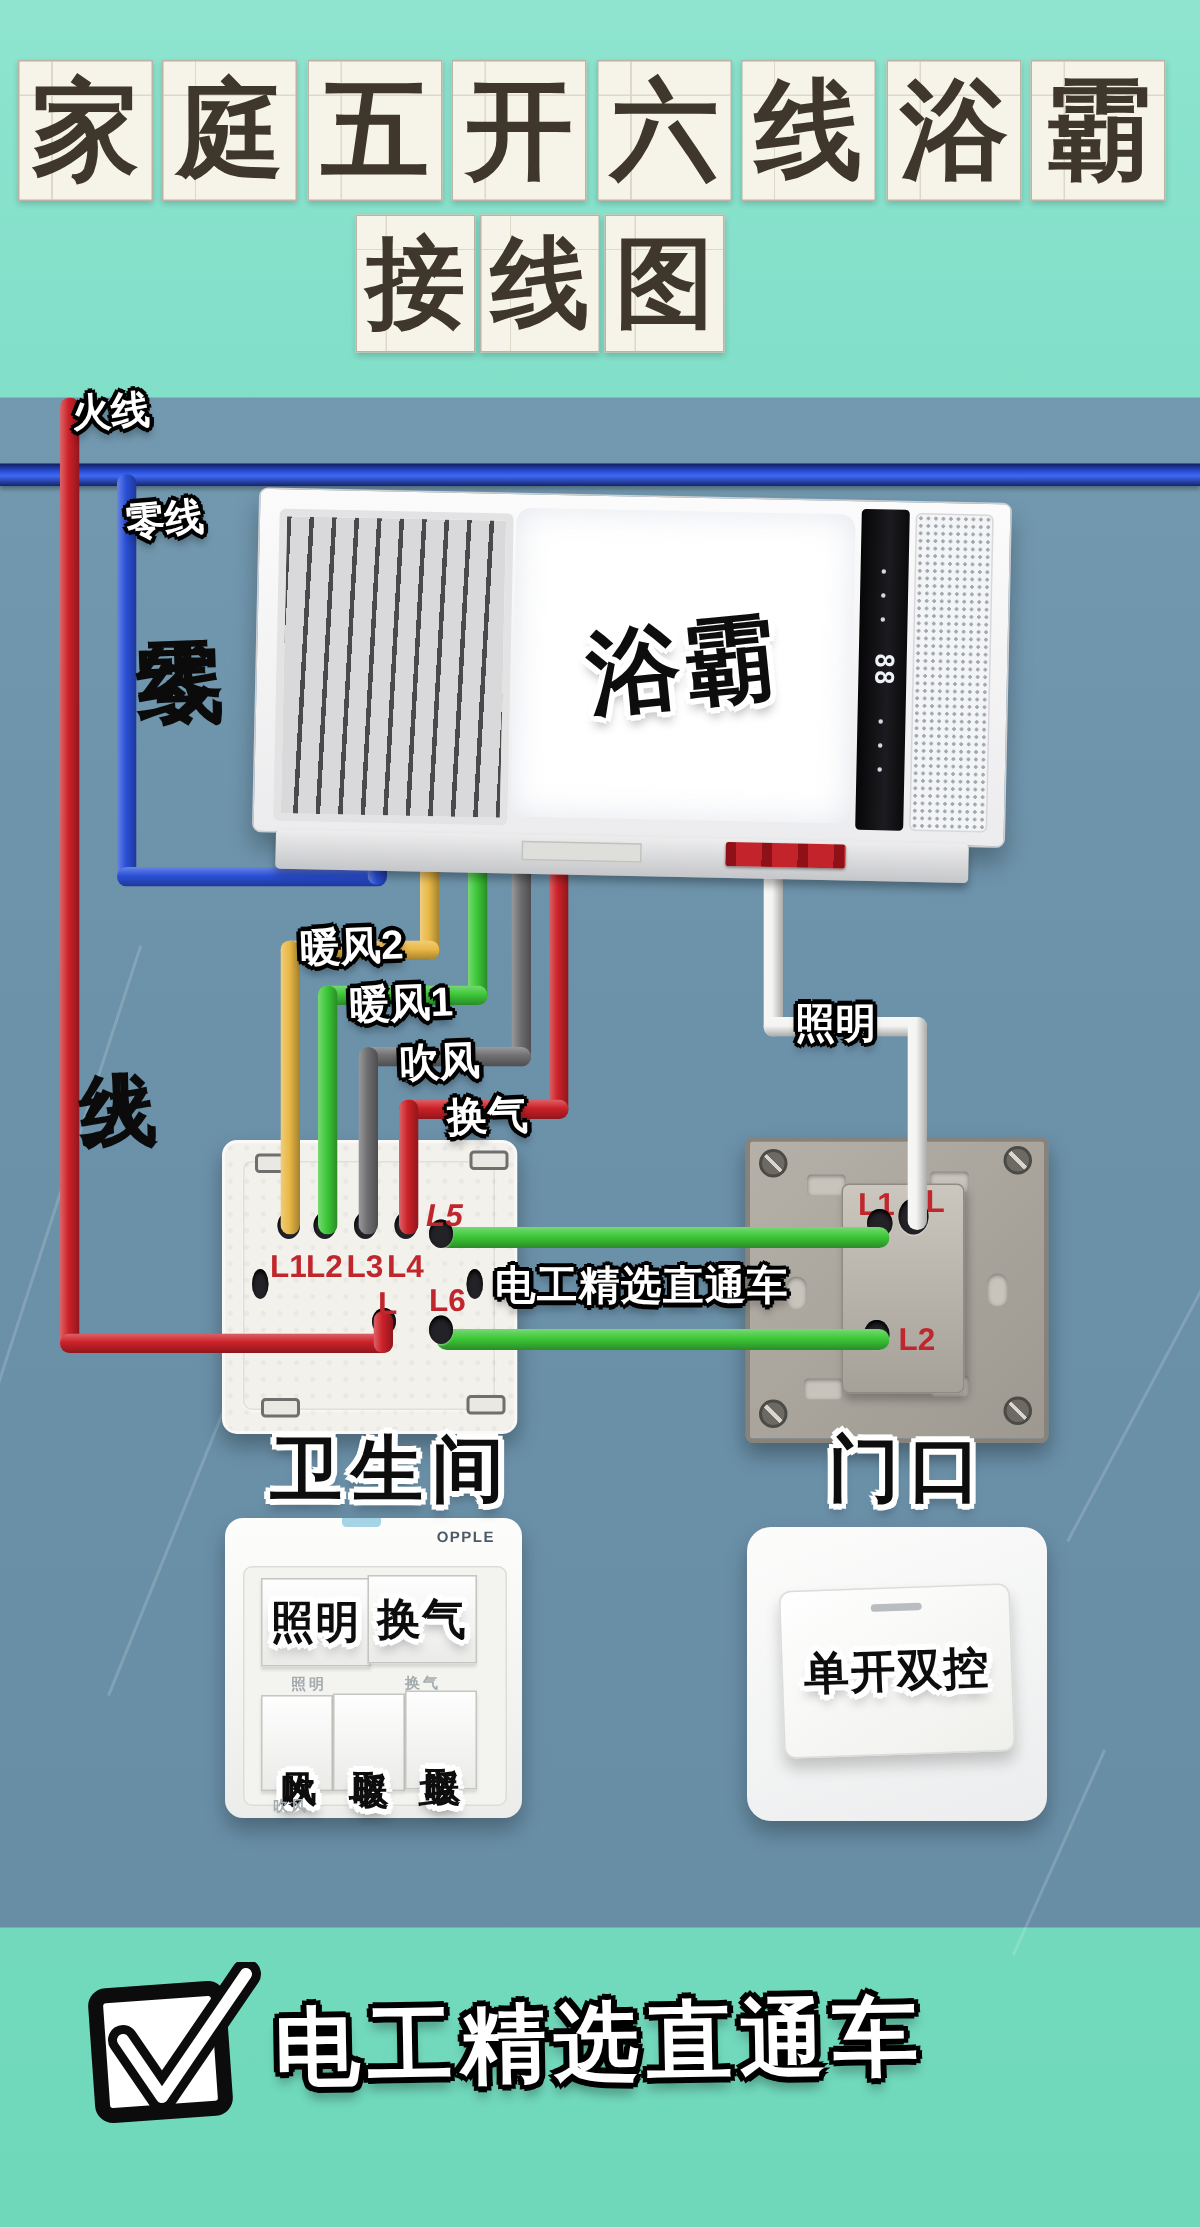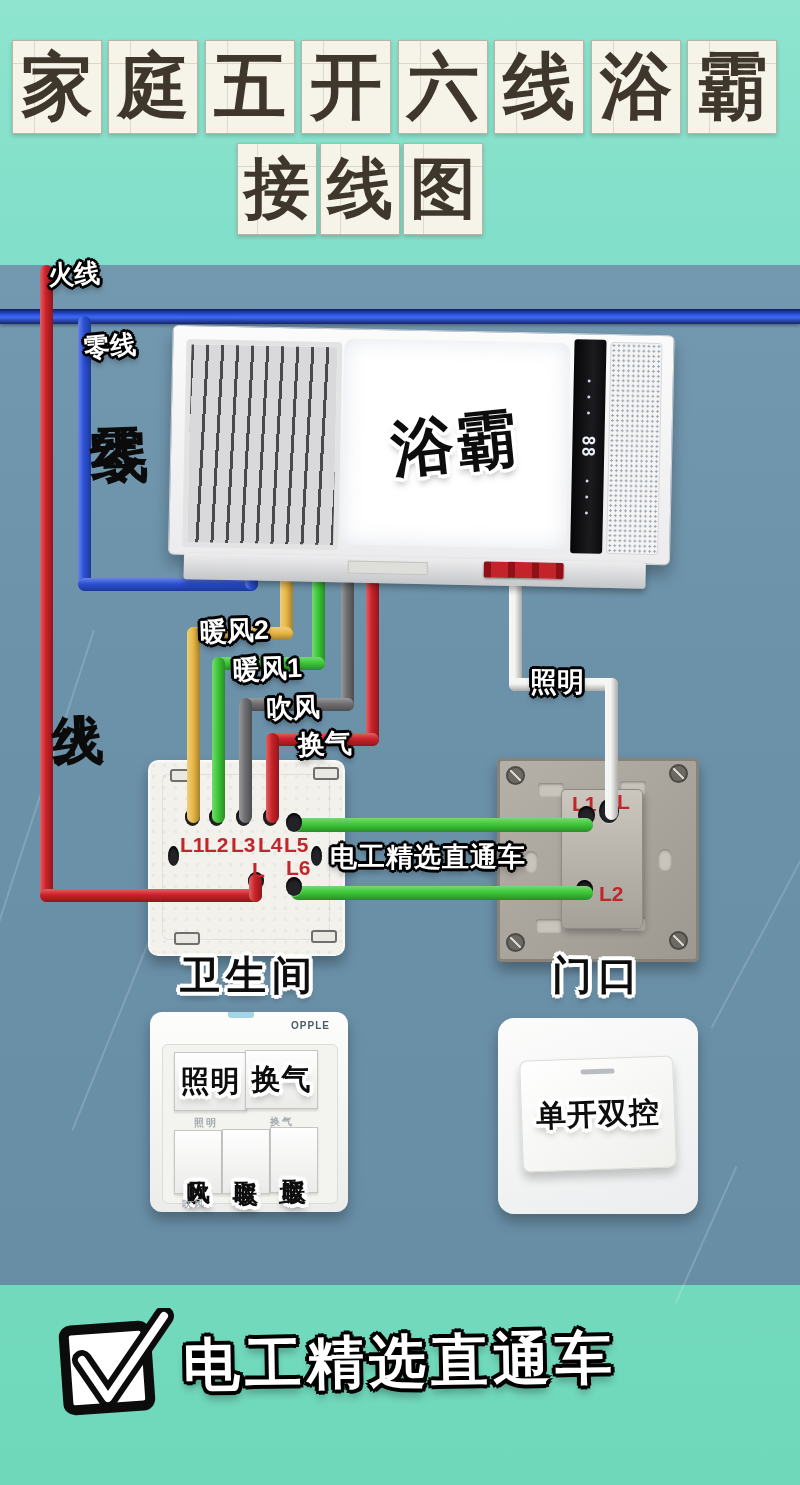--- a/index.html
+++ b/index.html
@@ -35,21 +35,21 @@
   .w-white{background-color:#f4f4f2;}
   .hole{position:absolute;background:#232327;border-radius:50%;z-index:3;
         box-shadow:inset 0 2px 3px #000,0 1px 1px rgba(255,255,255,.35);}
   
   .tagw{position:absolute;color:#fff;font-weight:900;z-index:5;white-space:nowrap;
         text-shadow:-2px -2px 0 #000,2px -2px 0 #000,-2px 2px 0 #000,2px 2px 0 #000,
                     -3px 0 0 #000,3px 0 0 #000,0 -3px 0 #000,0 3px 0 #000,0 5px 6px rgba(0,0,0,.45);}
   .stickb{color:#0d0d0d;font-weight:900;white-space:nowrap;
         text-shadow:-3px -3px 0 #fff,3px -3px 0 #fff,-3px 3px 0 #fff,3px 3px 0 #fff,
                     -4px 0 0 #fff,4px 0 0 #fff,0 -4px 0 #fff,0 4px 0 #fff,0 6px 7px rgba(0,0,0,.35);}
-  .caption{position:absolute;font-size:40px;letter-spacing:6px;z-index:5;}
+  .caption{position:absolute;font-size:48px;letter-spacing:6px;z-index:5;}
   .vlabel{position:absolute;writing-mode:vertical-rl;text-orientation:upright;
           color:#0b0b0b;font-weight:900;z-index:5;line-height:1;}
   
   .heater{left:170px;top:330px;width:500px;height:262px;z-index:4;transform:rotate(1.2deg);}
   .h-face{position:absolute;left:0;top:0;width:500px;height:228px;background:linear-gradient(180deg,#fbfbfb,#ececee);
           border:1px solid #cfcfd2;border-radius:6px;box-shadow:0 10px 16px rgba(0,0,0,.28);}
   .h-grille{position:absolute;left:14px;top:14px;width:146px;height:198px;border:5px solid #e3e3e3;border-radius:4px;
           background:repeating-linear-gradient(92deg,#4a4a4c 0 3px,#d9d9db 3px 15px);}
   .h-light{position:absolute;left:172px;top:10px;width:226px;height:206px;background:#fff;border-radius:10px;
           box-shadow:inset 0 0 22px rgba(190,200,215,.45);display:flex;align-items:center;justify-content:center;}
@@ -143,21 +143,21 @@
   <div class="slot" style="left:26px;top:172px;"></div>
   <div class="slot" style="left:163px;top:170px;"></div>
   <div class="hole" style="left:20px;top:86px;width:11px;height:20px;"></div>
   <div class="hole" style="left:163px;top:86px;width:11px;height:20px;"></div>
 </div>
 
 <span class="tlabel" style="left:180px;top:833px;">L1</span>
 <span class="tlabel" style="left:204px;top:833px;">L2</span>
 <span class="tlabel" style="left:231px;top:833px;">L3</span>
 <span class="tlabel" style="left:258px;top:833px;">L4</span>
-<span class="tlabel" style="left:284px;top:833px;">L5</span>
+<span class="tlabel" style="left:284px;top:799px;font-style:italic;">L5</span>
 <span class="tlabel" style="left:252px;top:858px;">L</span>
 <span class="tlabel" style="left:286px;top:856px;">L6</span>
 
 <div class="abs doorplate">
   <div class="screw" style="left:6px;top:5px;"></div>
   <div class="screw" style="left:169px;top:3px;"></div>
   <div class="screw" style="left:6px;top:172px;"></div>
   <div class="screw" style="left:169px;top:170px;"></div>
   <div class="cutout" style="left:38px;top:22px;width:26px;height:14px;"></div>
   <div class="cutout" style="left:120px;top:20px;width:26px;height:14px;"></div>

